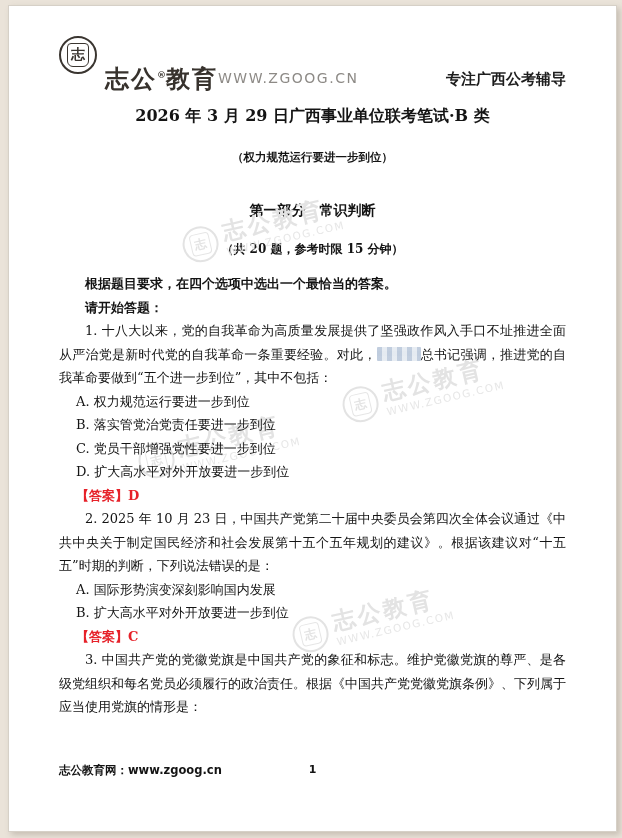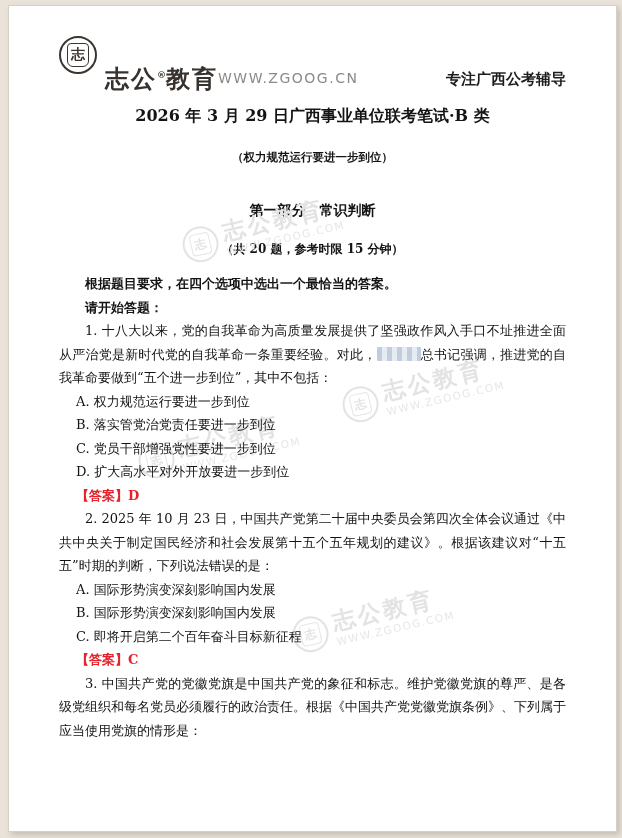--- a/index.html
+++ b/index.html
@@ -150,21 +150,24 @@
 
     <p class="stem"><span>1. 十八大以来，党的自我革命为高质量发展提供了坚强政作风入手口不址推进全面从严治党是新时代党的自我革命一条重要经验。对此，</span><span class="blur-chip"></span><span>总书记强调，推进党的自我革命要做到“五个进一步到位”，其中不包括：</span></p>
     <p class="option">A. 权力规范运行要进一步到位</p>
     <p class="option">B. 落实管党治党责任要进一步到位</p>
     <p class="option">C. 党员干部增强党性要进一步到位</p>
     <p class="option">D. 扩大高水平对外开放要进一步到位</p>
     <p class="answer"><span>【答案】</span><span>D</span></p>
 
     <p class="stem">2. 2025 年 10 月 23 日，中国共产党第二十届中央委员会第四次全体会议通过《中共中央关于制定国民经济和社会发展第十五个五年规划的建议》。根据该建议对“十五五”时期的判断，下列说法错误的是：</p>
     <p class="option">A. 国际形势演变深刻影响国内发展</p>
-    <p class="option">B. 国际形势演变深刻影响国内发展</p>
-    <p class="option">C. 即将开启第二个百年奋斗目标新征程</p>
+    <p class="option">B. 扩大高水平对外开放要进一步到位</p>
     <p class="answer"><span>【答案】</span><span>C</span></p>
 
     <p class="stem">3. 中国共产党的党徽党旗是中国共产党的象征和标志。维护党徽党旗的尊严、是各级党组织和每名党员必须履行的政治责任。根据《中国共产党党徽党旗条例》、下列属于应当使用党旗的情形是：</p>
   </div>
 
+  <div class="footer">
+    <span>志公教育网：www.zgoog.cn</span>
+    <span class="page-num">1</span>
+  </div>
 
 </div>
 
 </body></html>

